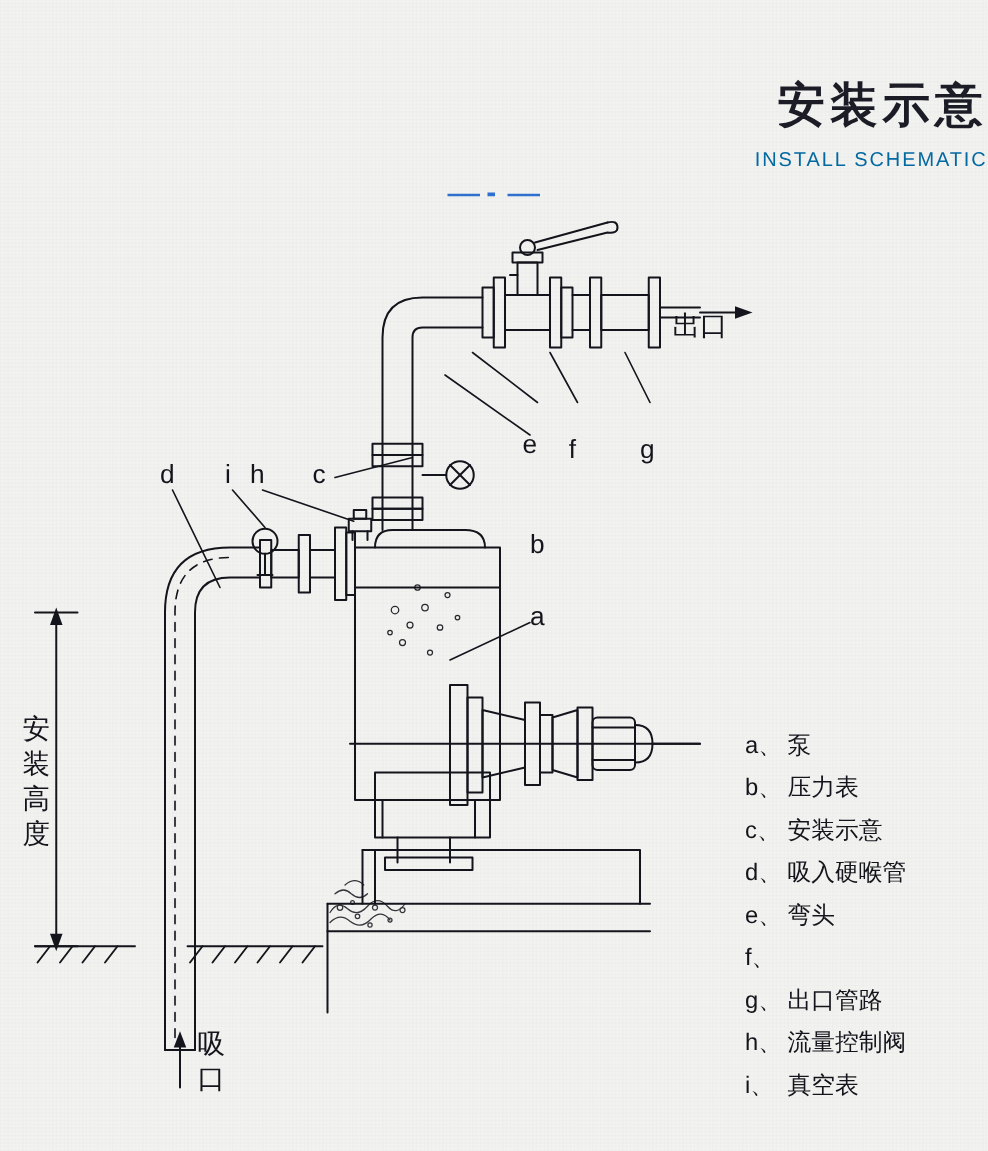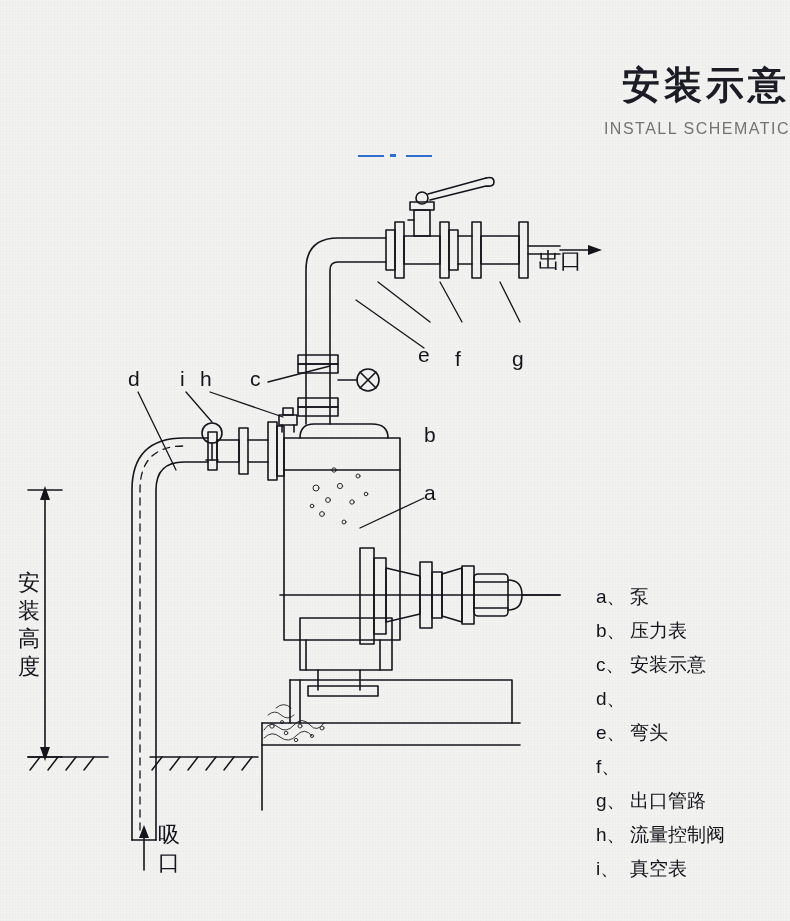--- a/index.html
+++ b/index.html
@@ -32,21 +32,21 @@
   .title-cn {
     font-size: 38px;
     font-weight: bold;
     color: #1c1c26;
     letter-spacing: 4px;
     line-height: 46px;
   }
   .title-en {
     margin-top: 12px;
     font-size: 16px;
-    color: #737373;
+    color: #0369a1;
     letter-spacing: 1.5px;
   }
   .divider {
     margin: 16px auto 0 auto;
     width: 74px;
     height: 3px;
     position: relative;
   }
   .divider .seg-left {
     position: absolute;
@@ -332,20 +332,21 @@
   <div class="legend-row">
     <span class="legend-key">b、</span>
     <span class="legend-label">压力表</span>
   </div>
   <div class="legend-row">
     <span class="legend-key">c、</span>
     <span class="legend-label">安装示意</span>
   </div>
   <div class="legend-row">
     <span class="legend-key">d、</span>
+    <span class="legend-label">吸入硬喉管</span>
   </div>
   <div class="legend-row">
     <span class="legend-key">e、</span>
     <span class="legend-label">弯头</span>
   </div>
   <div class="legend-row">
     <span class="legend-key">f、</span>
   </div>
   <div class="legend-row">
     <span class="legend-key">g、</span>

